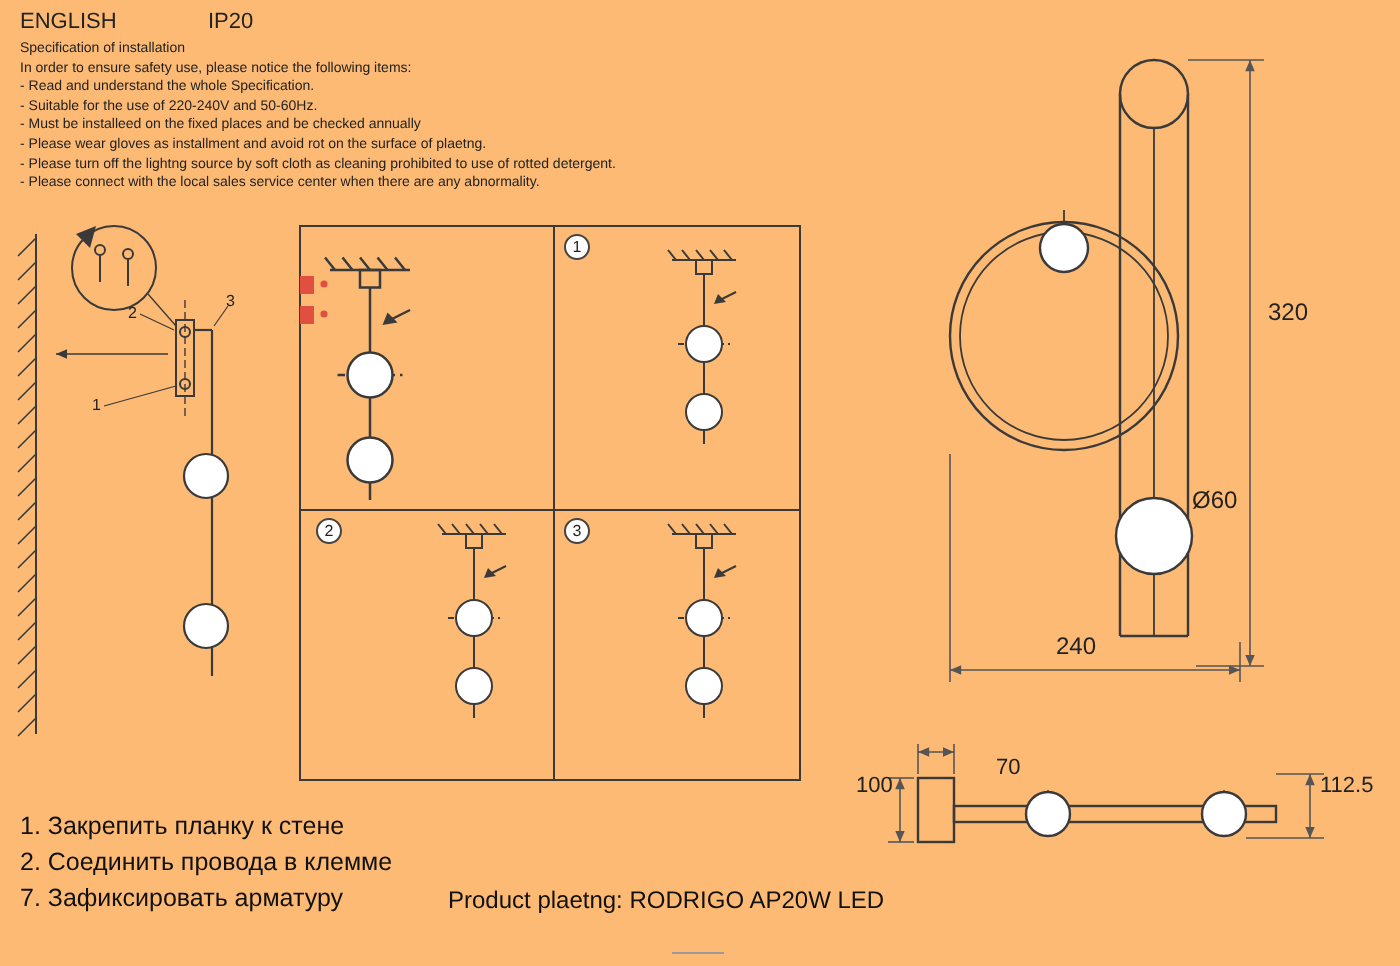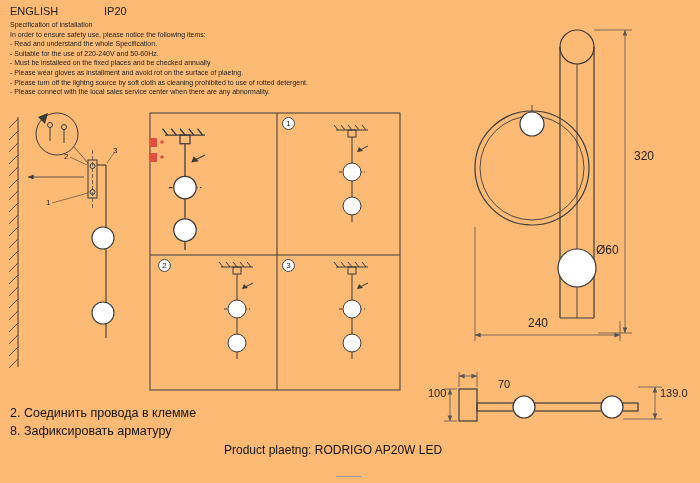--- a/index.html
+++ b/index.html
@@ -174,24 +174,25 @@
       <line x1="183" y1="404" x2="222" y2="404"></line>
       <line x1="215" y1="372" x2="215" y2="404" marker-start="url(#as2)" marker-end="url(#ae2)"></line>
     </g>
   </svg>
 
   <span class="abs dim" style="left:634px; top:149px;">320</span>
   <span class="abs dim" style="left:528px; top:316px;">240</span>
   <span class="abs dim" style="left:596px; top:243px;">Ø60</span>
   <span class="abs dim-sm" style="left:463px; top:378px;margin-left:35px;">70</span>
   <span class="abs dim-sm" style="left:428px; top:387px;">100</span>
-  <span class="abs dim-sm" style="left:660px; top:387px;">139.0</span>
+  <span class="abs dim-sm" style="left:660px; top:387px;">112.5</span>
 
   <div class="abs steps" style="left:10px; top:404px;">
+    <div>1. Закрепить планку к стене</div>
     <div>2. Соединить провода в клемме</div>
-    <div>8. Зафиксировать арматуру</div>
+    <div>7. Зафиксировать арматуру</div>
   </div>
 
   <span class="abs product" style="left:224px; top:443px;">Product plaetng: RODRIGO AP20W LED</span>
 
   <div class="abs footer-mark" style="left:336px; top:476px;"></div>
 
 </div>
 
 </body></html>

